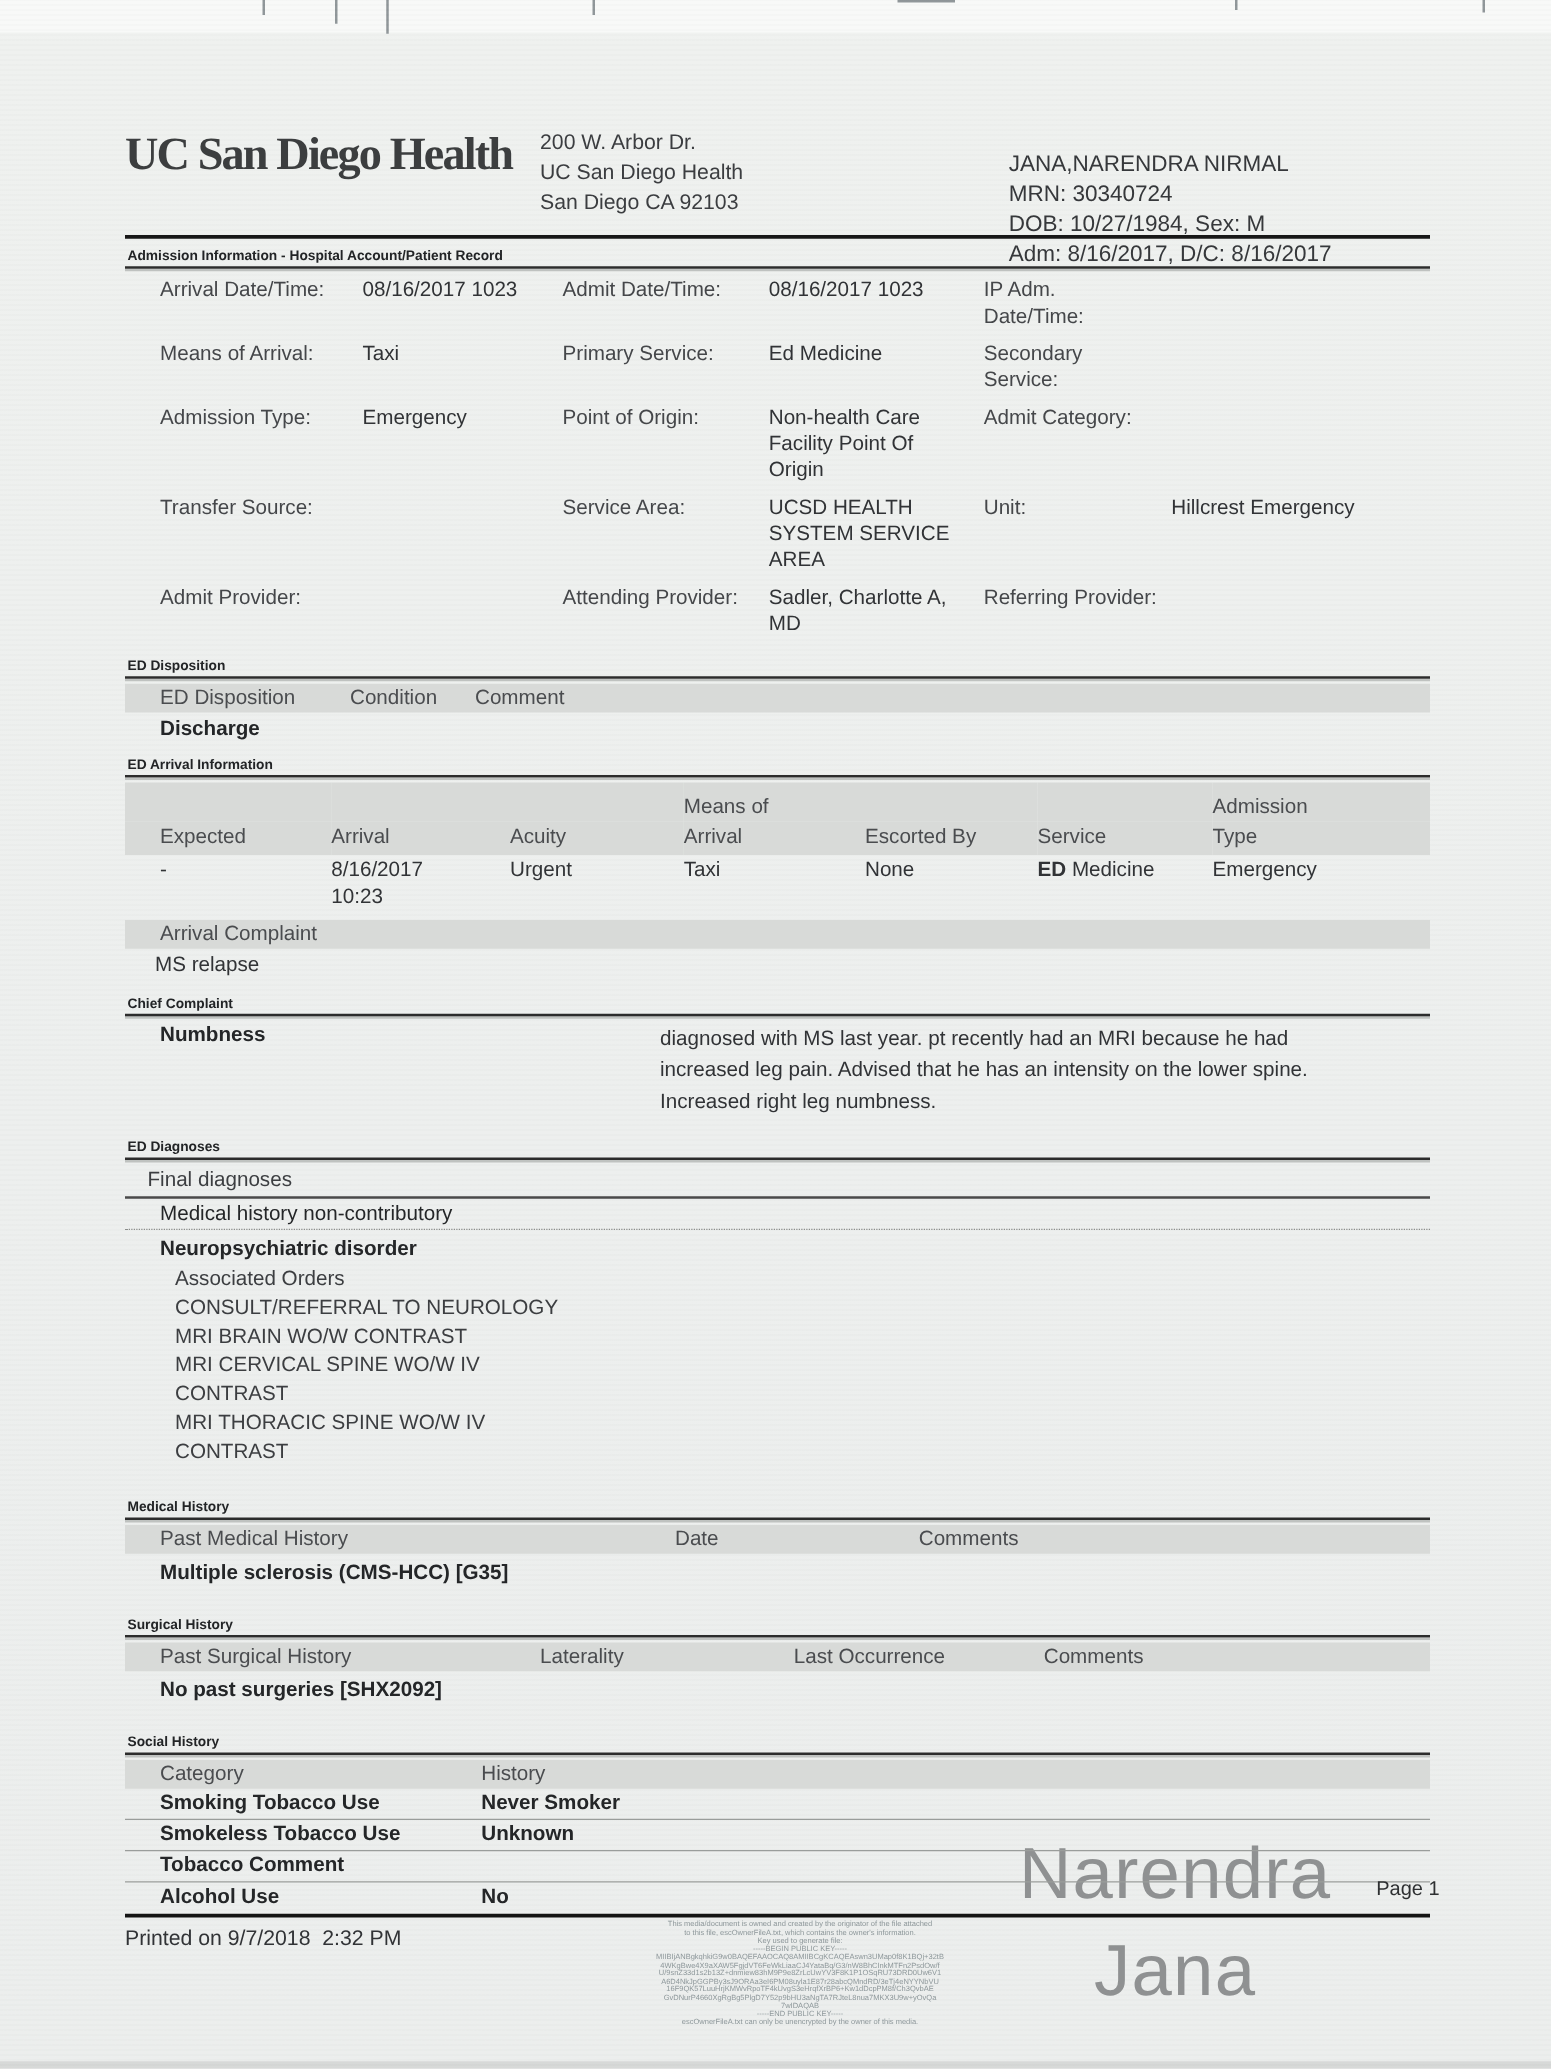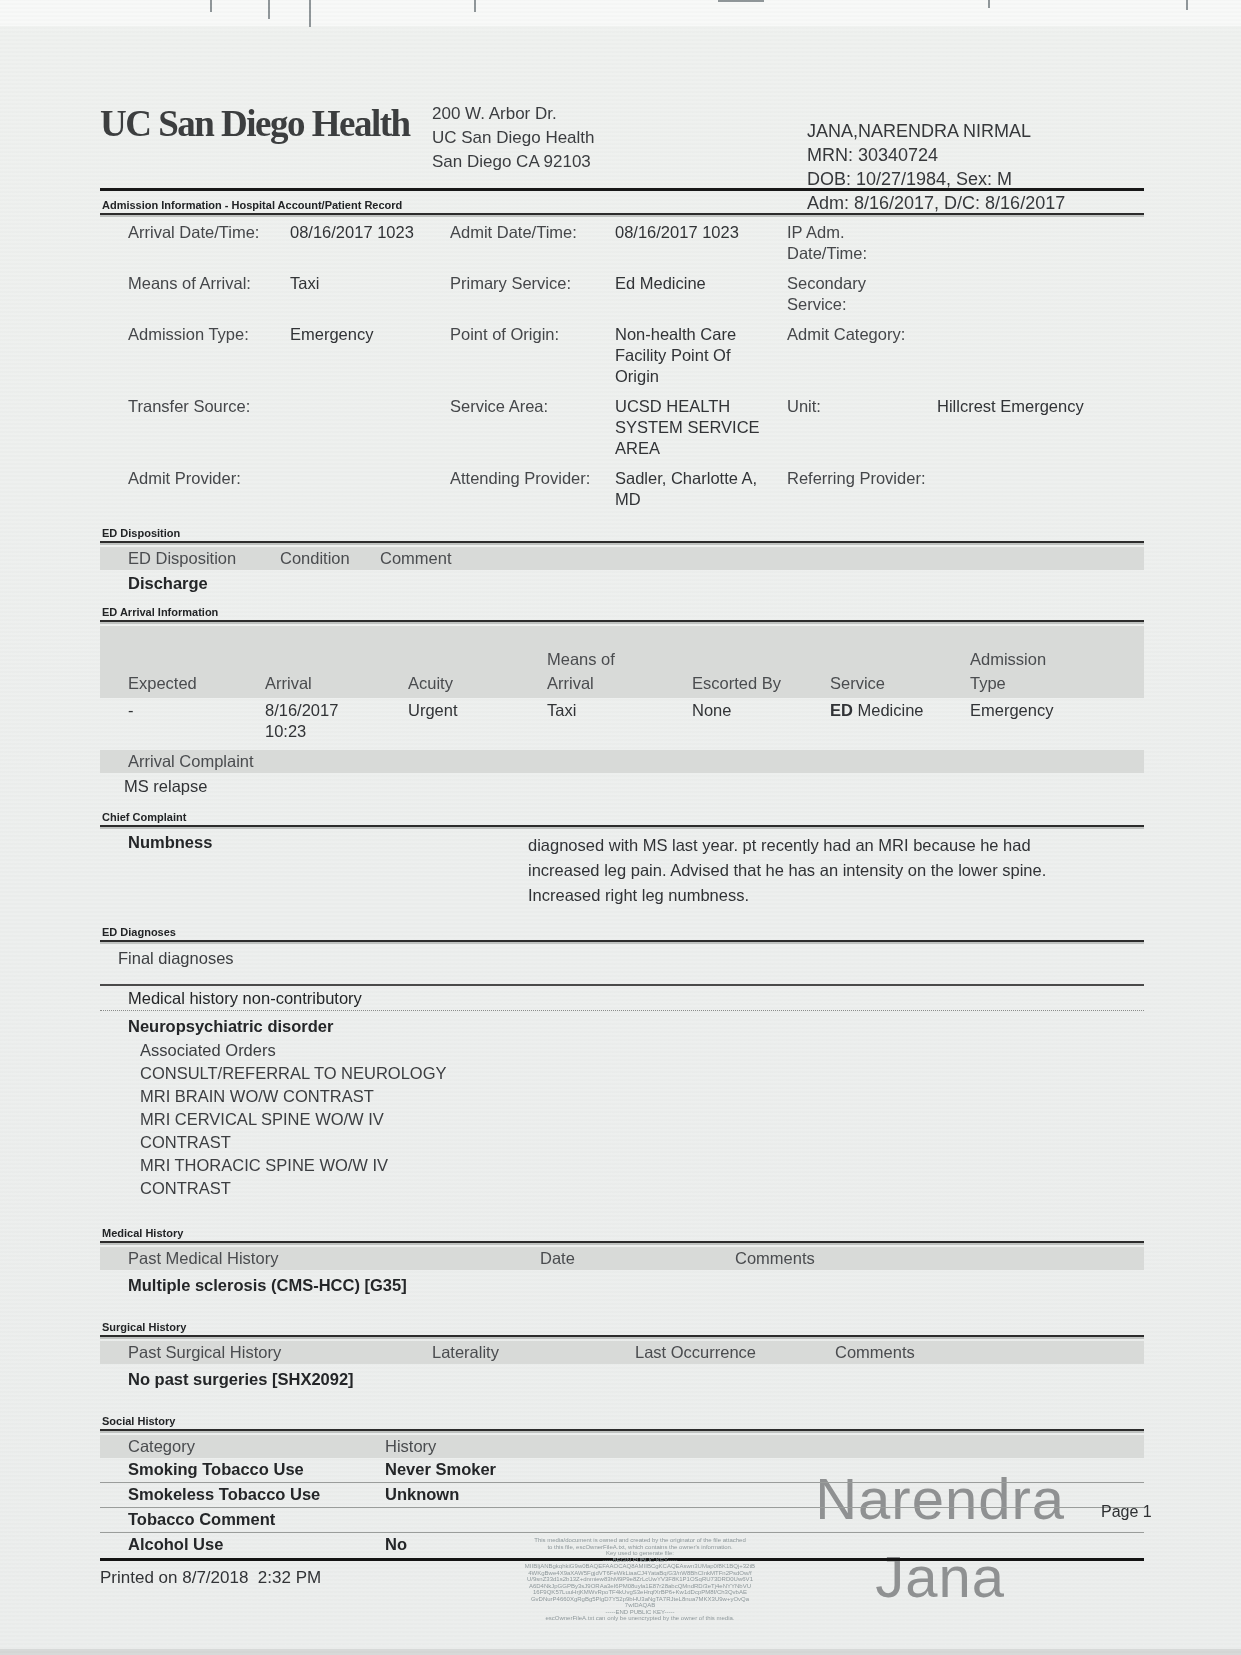--- a/index.html
+++ b/index.html
@@ -39,36 +39,36 @@
   .lbl { color:#45474a; }
   .val { color:#313336; }
 
   .bar { background:#d8dad8; position:relative; height:23px; margin-top:4px; }
   .bar span { position:absolute; top:2px; color:#4a4c4f; }
   .bold-val { font-weight:bold; color:#242628; margin:4px 0 0 28px; }
 
   
   .arr-table { margin-top:4px; }
   .arr-table thead td { background:#d8dad8; color:#4a4c4f; padding:1px 6px 1px 0; line-height:22px; }
-  .arr-table thead tr.r1 td { padding-top:22px; }
+  .arr-table thead tr.r1 td { padding-top:8px; }
   .arr-table thead tr.r2 td { padding-bottom:4px; }
   .arr-table tbody td { padding:2px 6px 0 0; vertical-align:top; line-height:21px; color:#313336; }
   .arr-table .c1 { padding-left:28px; }
   .svc-b { font-weight:bold; }
 
   .complaint-bar { margin-top:8px; }
   .plain-val { margin:4px 0 0 24px; color:#313336; }
 
   
   .cc-row { position:relative; margin-top:6px; min-height:84px; }
   .cc-name { position:absolute; left:28px; top:0; font-weight:bold; color:#242628; }
   .cc-note { position:absolute; left:428px; top:0; width:578px; line-height:25px; color:#313336; }
 
   
-  .final-dx { margin-top:5px; padding:2px 0 16px 18px; border-bottom:2px solid #4a4a4a; color:#3c3e41; }
+  .final-dx { margin-top:5px; padding:2px 0 3px 18px; border-bottom:2px solid #4a4a4a; color:#3c3e41; }
   .dx-line1 { font-weight:normal; color:#242628; padding:3px 0 2px 28px; border-bottom:1px dotted #8a8c8a; }
   .dx-line2 { font-weight:bold; color:#242628; padding:4px 0 0 28px; line-height:22px; }
   .assoc { padding:2px 0 0 40px; line-height:23px; color:#3c3e41; }
   .orders { padding-left:40px; line-height:23px; color:#3c3e41; }
 
   
   .hist-row { font-weight:bold; color:#242628; margin:4px 0 0 28px; line-height:22px; }
   .soc-row { position:relative; height:24px; border-bottom:1px solid #9a9d9b; }
   .soc-row.last { border-bottom:none; }
   .soc-row span { position:absolute; top:2px; font-weight:bold; color:#242628; }
@@ -285,21 +285,21 @@
     <div class="soc-row">
       <span style="left:28px">Tobacco Comment</span>
       <span style="left:285px"></span>
     </div>
     <div class="soc-row last">
       <span style="left:28px">Alcohol Use</span>
       <span style="left:285px">No</span>
     </div>
 
     <div class="footer-rule"></div>
-    <div class="printed">Printed on 8/7/2018  2:32 PM</div>
+    <div class="printed">Printed on 9/7/2018  2:32 PM</div>
   </div>
 
   <div class="page-num">Page 1</div>
   <div class="fine-print">
       <div>This media/document is owned and created by the originator of the file attached</div>
       <div>to this file, escOwnerFileA.txt, which contains the owner's information.</div>
       <div>Key used to generate file:</div>
       <div>-----BEGIN PUBLIC KEY-----</div>
       <div>MIIBIjANBgkqhkiG9w0BAQEFAAOCAQ8AMIIBCgKCAQEAswn3UMap0f8K1BQj+32tB</div>
       <div>4WKgBwe4X9aXAW5FgjdVT6FeWkLiaaCJ4YataBq/G3/nW8BhCInkMTFn2PsdOw/f</div>

